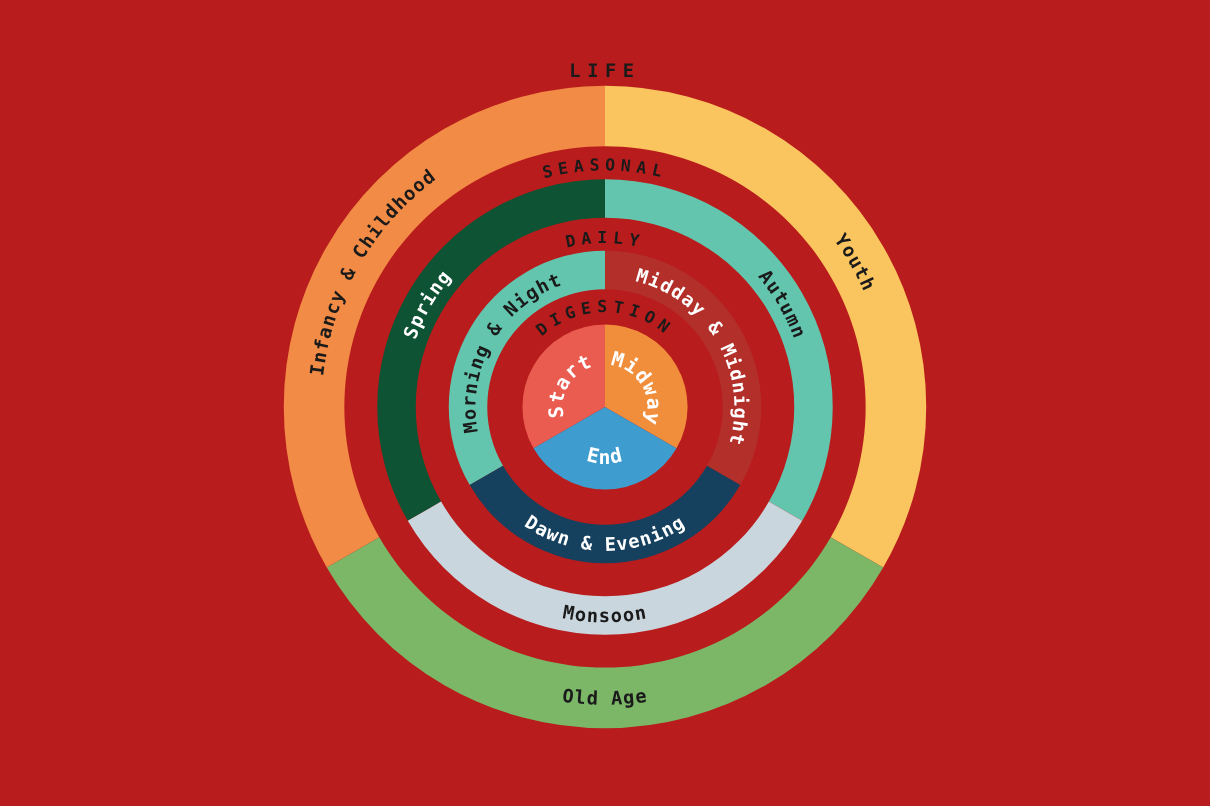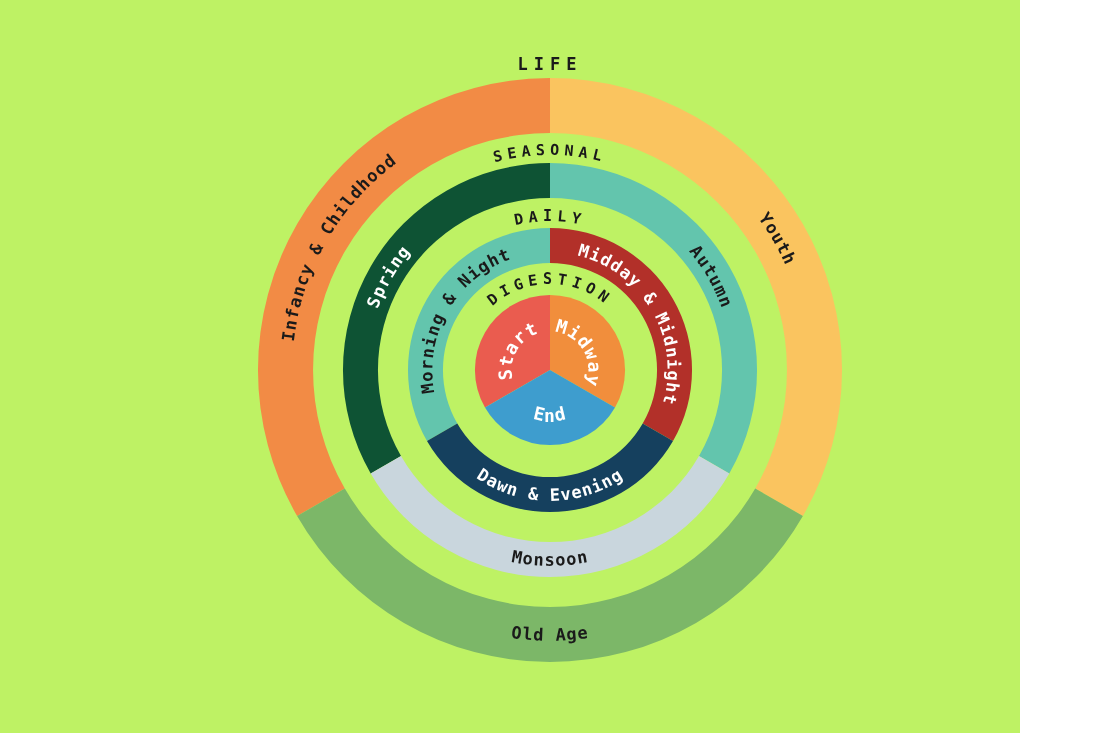--- a/index.html
+++ b/index.html
@@ -6,23 +6,23 @@
     margin: 0;
     padding: 0;
     background: #ffffff;
     width: 1100px;
     height: 733px;
     overflow: hidden;
     font-family: "DejaVu Sans Mono", "Liberation Mono", monospace;
   }
   .stage {
     position: relative;
-    width: 1020px;
+    width: 1100px;
     height: 733px;
-    background: #bef264;
+    background: #b91c1c;
   }
   svg { display: block; }
   text {
     font-family: "DejaVu Sans Mono", "Liberation Mono", monospace;
     font-weight: bold;
   }
   .life-title {
     font-size: 17px;
     letter-spacing: 6px;
     fill: #1a1a1a;

